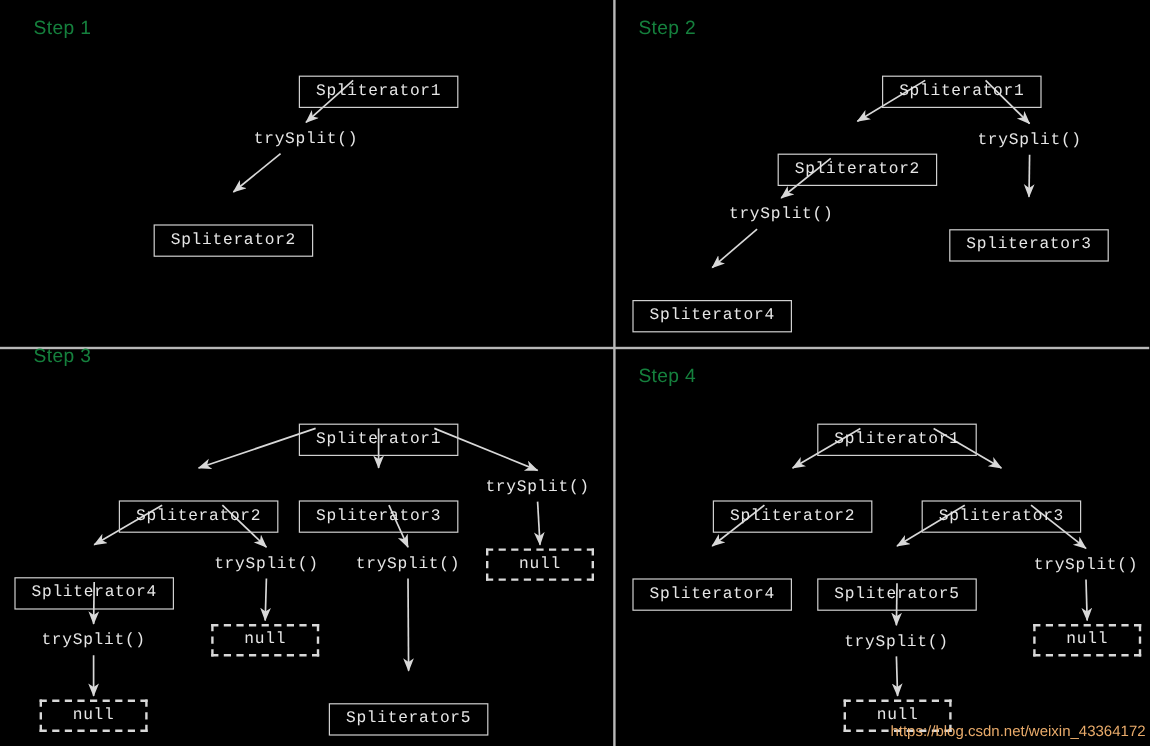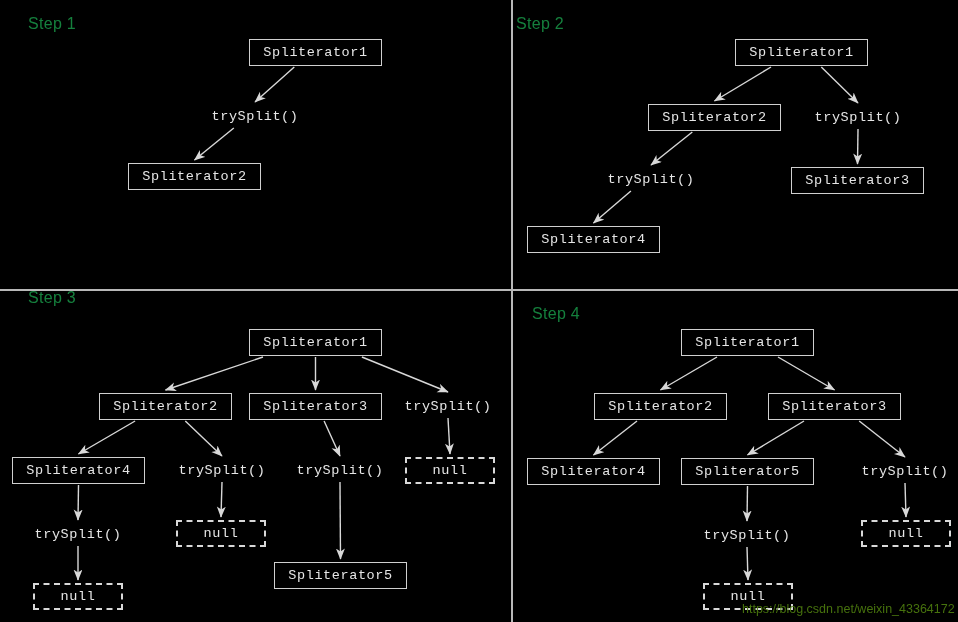--- a/index.html
+++ b/index.html
@@ -49,20 +49,21 @@
     font-size: 13.5px;
     color: #e6e6e6;
     letter-spacing: 0.6px;
     white-space: nowrap;
     box-sizing: border-box;
     background: transparent;
   }
   .node.boxed {
     border: 1.5px solid #d0d0d0;
     height: 27px;
+    margin-top: 24px;
   }
   .node.dashed {
     border: 2px dashed #d8d8d8;
     height: 27px;
     text-align: right;
   }
   .node.plain {
     height: 22px;
     border: none;
   }
@@ -71,21 +72,21 @@
     left: 0;
     top: 0;
     width: 958px;
     height: 622px;
     pointer-events: none;
   }
   .watermark {
     position: absolute;
     font-family: "Liberation Sans", "DejaVu Sans", sans-serif;
     font-size: 12.5px;
-    color: #4d7c0f;
+    color: #fdba74;
     white-space: nowrap;
     opacity: 0.92;
   }
 </style>
 </head>
 <body>
 
 <div id="canvas">
 
   <div class="divider vert"></div>
@@ -154,19 +155,19 @@
       <div class="node boxed" id="s4_sp3" style="left: 768px; top: 393px; width: 133px;">Spliterator3</div>
       <div class="node boxed" id="s4_sp4" style="left: 527px; top: 458px; width: 133px;">Spliterator4</div>
       <div class="node boxed" id="s4_sp5" style="left: 681px; top: 458px; width: 133px;">Spliterator5</div>
       <div class="node plain" id="s4_tryR" style="left: 855px; top: 460px; width: 100px;">trySplit()</div>
       <div class="node plain" id="s4_tryM" style="left: 697px; top: 524px; width: 100px;">trySplit()</div>
       <div class="node dashed" id="s4_nullR" style="left: 861px; top: 520px; width: 90px;">null</div>
       <div class="node dashed" id="s4_nullM" style="left: 703px; top: 583px; width: 90px;">null</div>
     </div>
   <div id="label-layer">
       <div class="step-label" style="left: 28px; top: 15px;">Step 1</div>
-      <div class="step-label" style="left: 516px; top: 15px;">Step 2</div>
+      <div class="step-label" style="left: 532px; top: 15px;">Step 2</div>
       <div class="step-label" style="left: 28px; top: 289px;">Step 3</div>
       <div class="step-label" style="left: 532px; top: 305px;">Step 4</div>
     </div>
 
   <div class="watermark" style="left:742px; top:602px;">https://blog.csdn.net/weixin_43364172</div>
 </div>
 
 </body></html>

